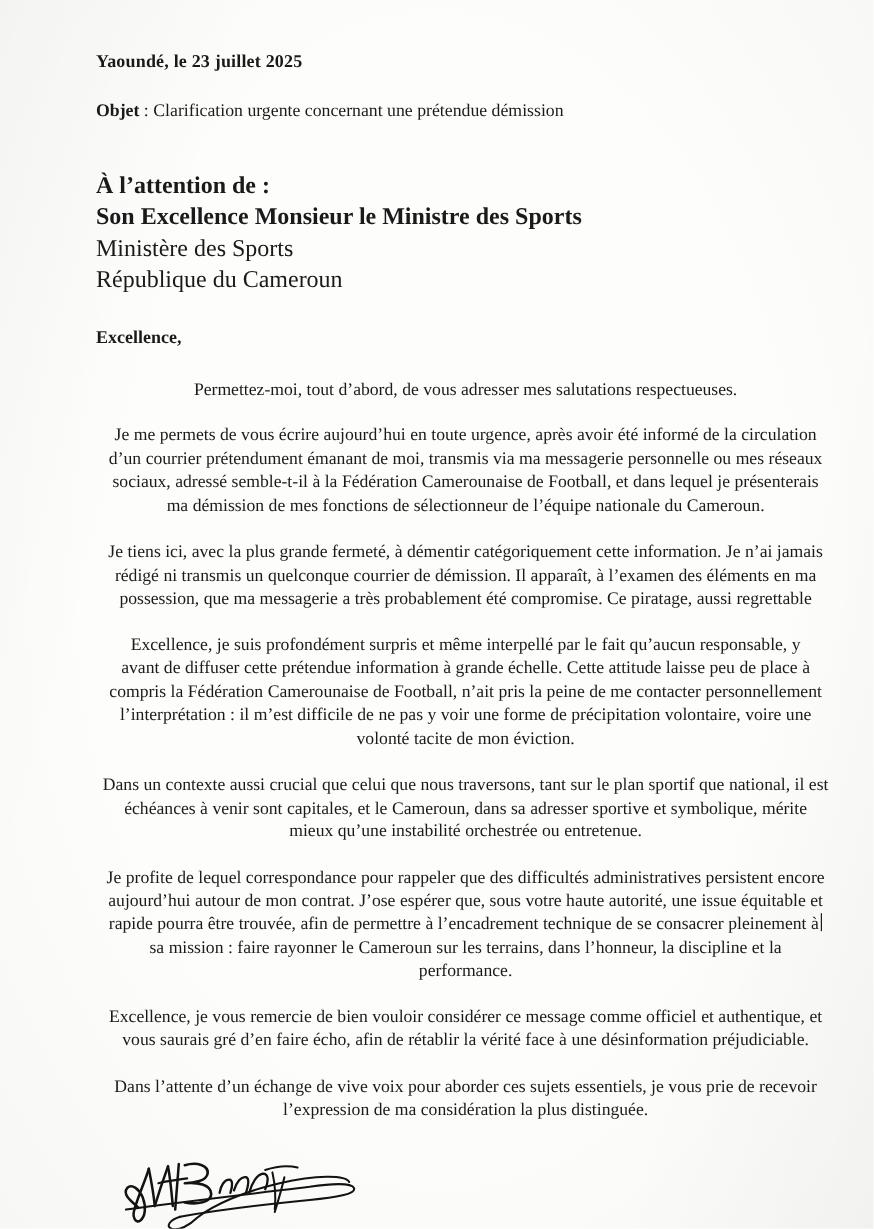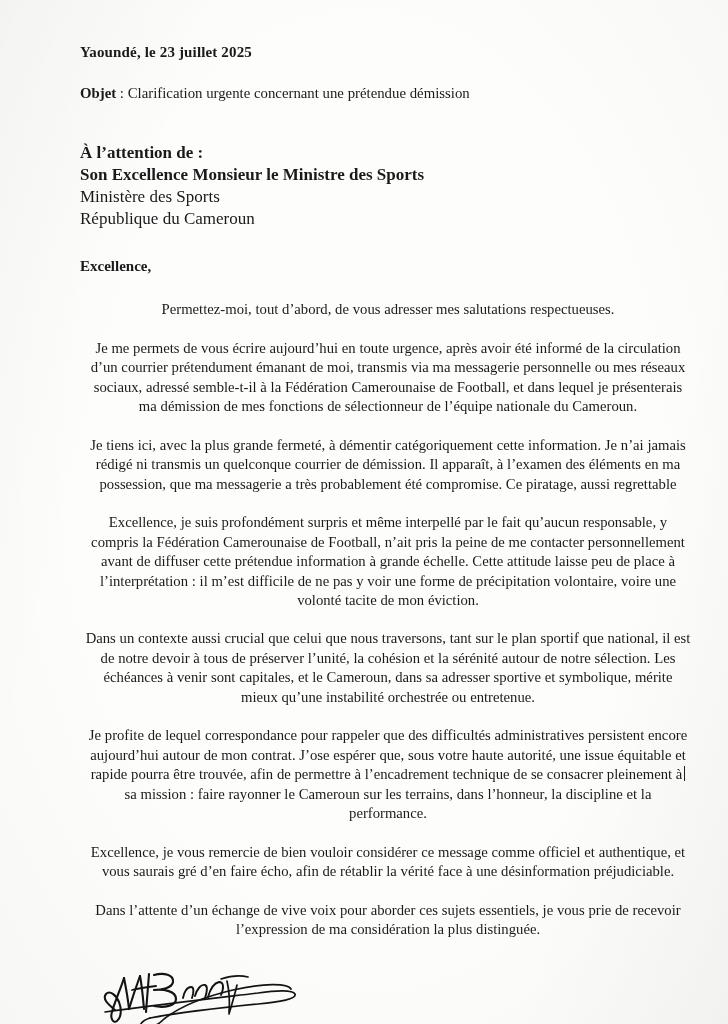--- a/index.html
+++ b/index.html
@@ -52,21 +52,21 @@
   .objet {
     font-size: 14.8px;
     margin: 0 0 40px 0;
   }
   .objet .lbl { font-weight: 700; }
 
   .recipient {
     margin: 0 0 28px 0;
   }
   .recipient .rline {
-    font-size: 17px;
+    font-size: 20px;
     line-height: 1.30;
   }
   .recipient .rline.b { font-weight: 700; }
 
   .salutation {
     font-size: 15px;
     font-weight: 700;
     margin: 0 0 25px 0;
   }
 
@@ -133,28 +133,27 @@
           <span class="ln">sociaux, adressé semble-t-il à la Fédération Camerounaise de Football, et dans lequel je présenterais</span>
           <span class="ln">ma démission de mes fonctions de sélectionneur de l’équipe nationale du Cameroun.</span>
         </div>
         <div class="para">
           <span class="ln">Je tiens ici, avec la plus grande fermeté, à démentir catégoriquement cette information. Je n’ai jamais</span>
           <span class="ln">rédigé ni transmis un quelconque courrier de démission. Il apparaît, à l’examen des éléments en ma</span>
           <span class="ln">possession, que ma messagerie a très probablement été compromise. Ce piratage, aussi regrettable</span>
         </div>
         <div class="para">
           <span class="ln">Excellence, je suis profondément surpris et même interpellé par le fait qu’aucun responsable, y</span>
+          <span class="ln">avant de diffuser cette prétendue information à grande échelle. Cette attitude laisse peu de place à</span>
           <span class="ln">compris la Fédération Camerounaise de Football, n’ait pris la peine de me contacter personnellement</span>
-          <span class="ln">avant de diffuser cette prétendue information à grande échelle. Cette attitude laisse peu de place à</span>
           <span class="ln">l’interprétation : il m’est difficile de ne pas y voir une forme de précipitation volontaire, voire une</span>
           <span class="ln">volonté tacite de mon éviction.</span>
         </div>
         <div class="para">
           <span class="ln">Dans un contexte aussi crucial que celui que nous traversons, tant sur le plan sportif que national, il est</span>
-          <span class="ln">de notre devoir à tous de préserver l’unité, la cohésion et la sérénité autour de notre sélection. Les</span>
           <span class="ln">échéances à venir sont capitales, et le Cameroun, dans sa adresser sportive et symbolique, mérite</span>
           <span class="ln">mieux qu’une instabilité orchestrée ou entretenue.</span>
         </div>
         <div class="para">
           <span class="ln">Je profite de lequel correspondance pour rappeler que des difficultés administratives persistent encore</span>
           <span class="ln">aujourd’hui autour de mon contrat. J’ose espérer que, sous votre haute autorité, une issue équitable et</span>
           <span class="ln">rapide pourra être trouvée, afin de permettre à l’encadrement technique de se consacrer pleinement à<span class="caret"></span></span>
           <span class="ln">sa mission : faire rayonner le Cameroun sur les terrains, dans l’honneur, la discipline et la</span>
           <span class="ln">performance.</span>
         </div>

